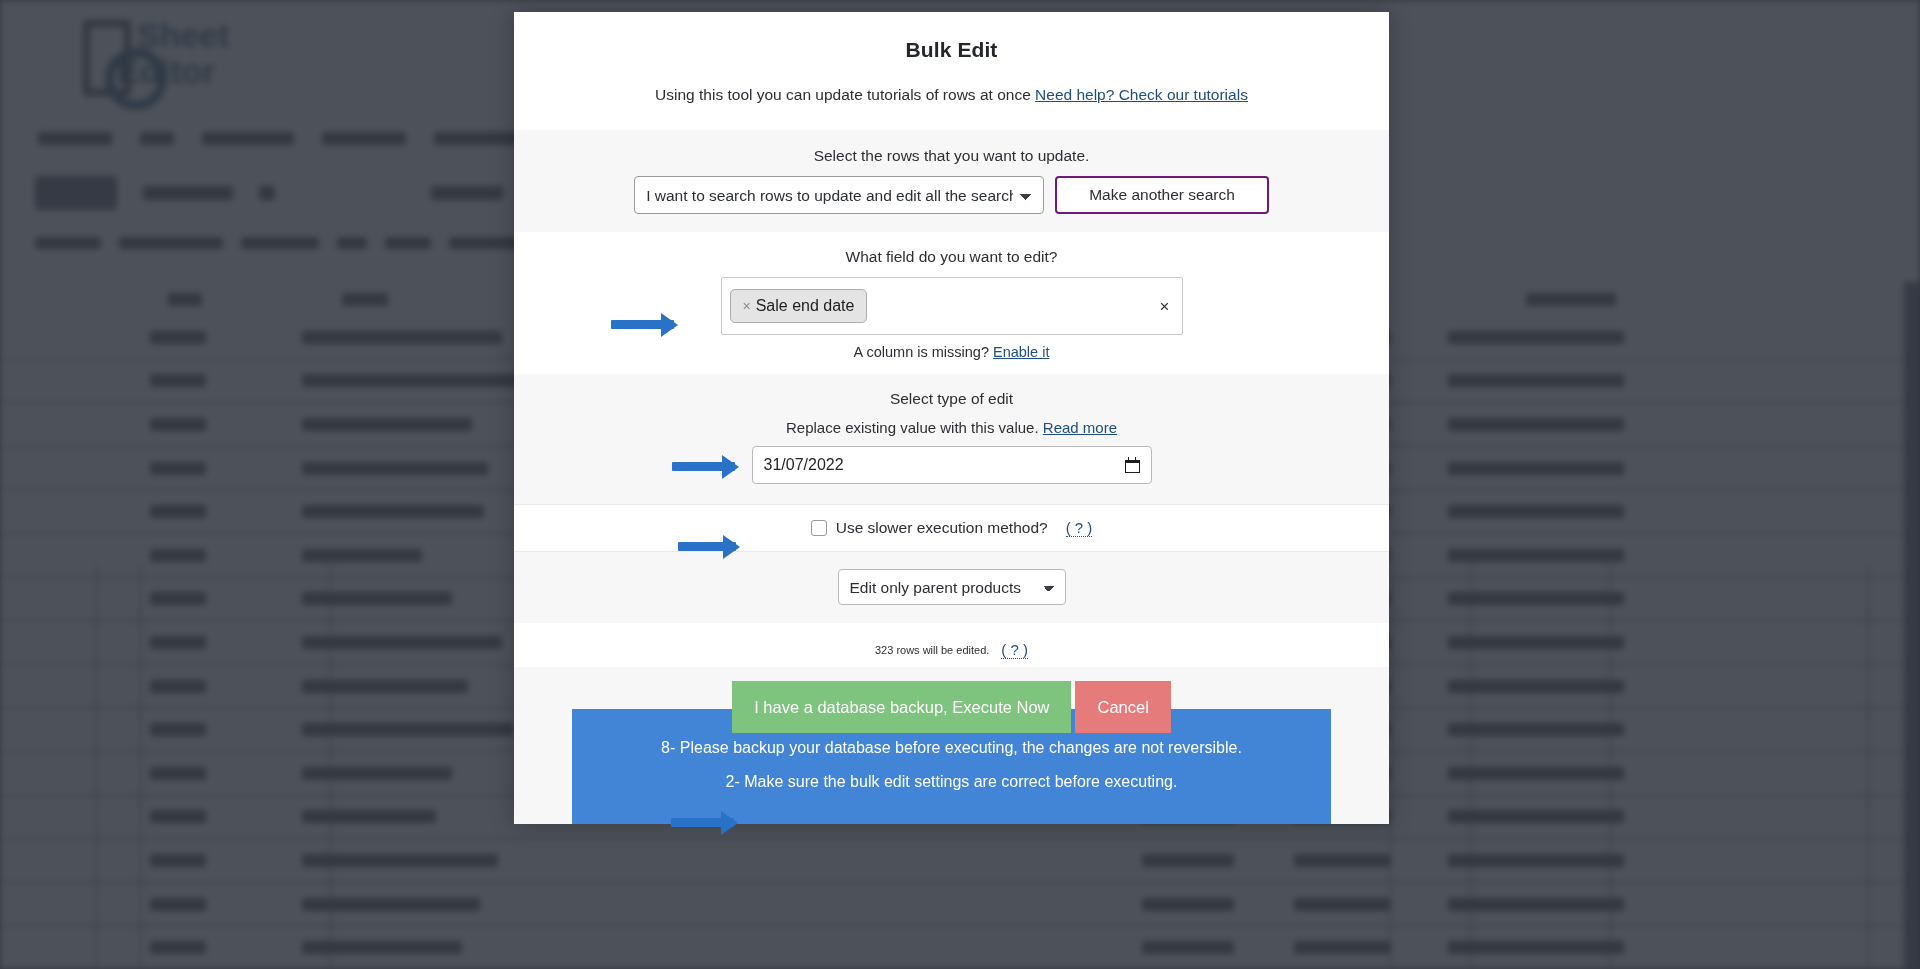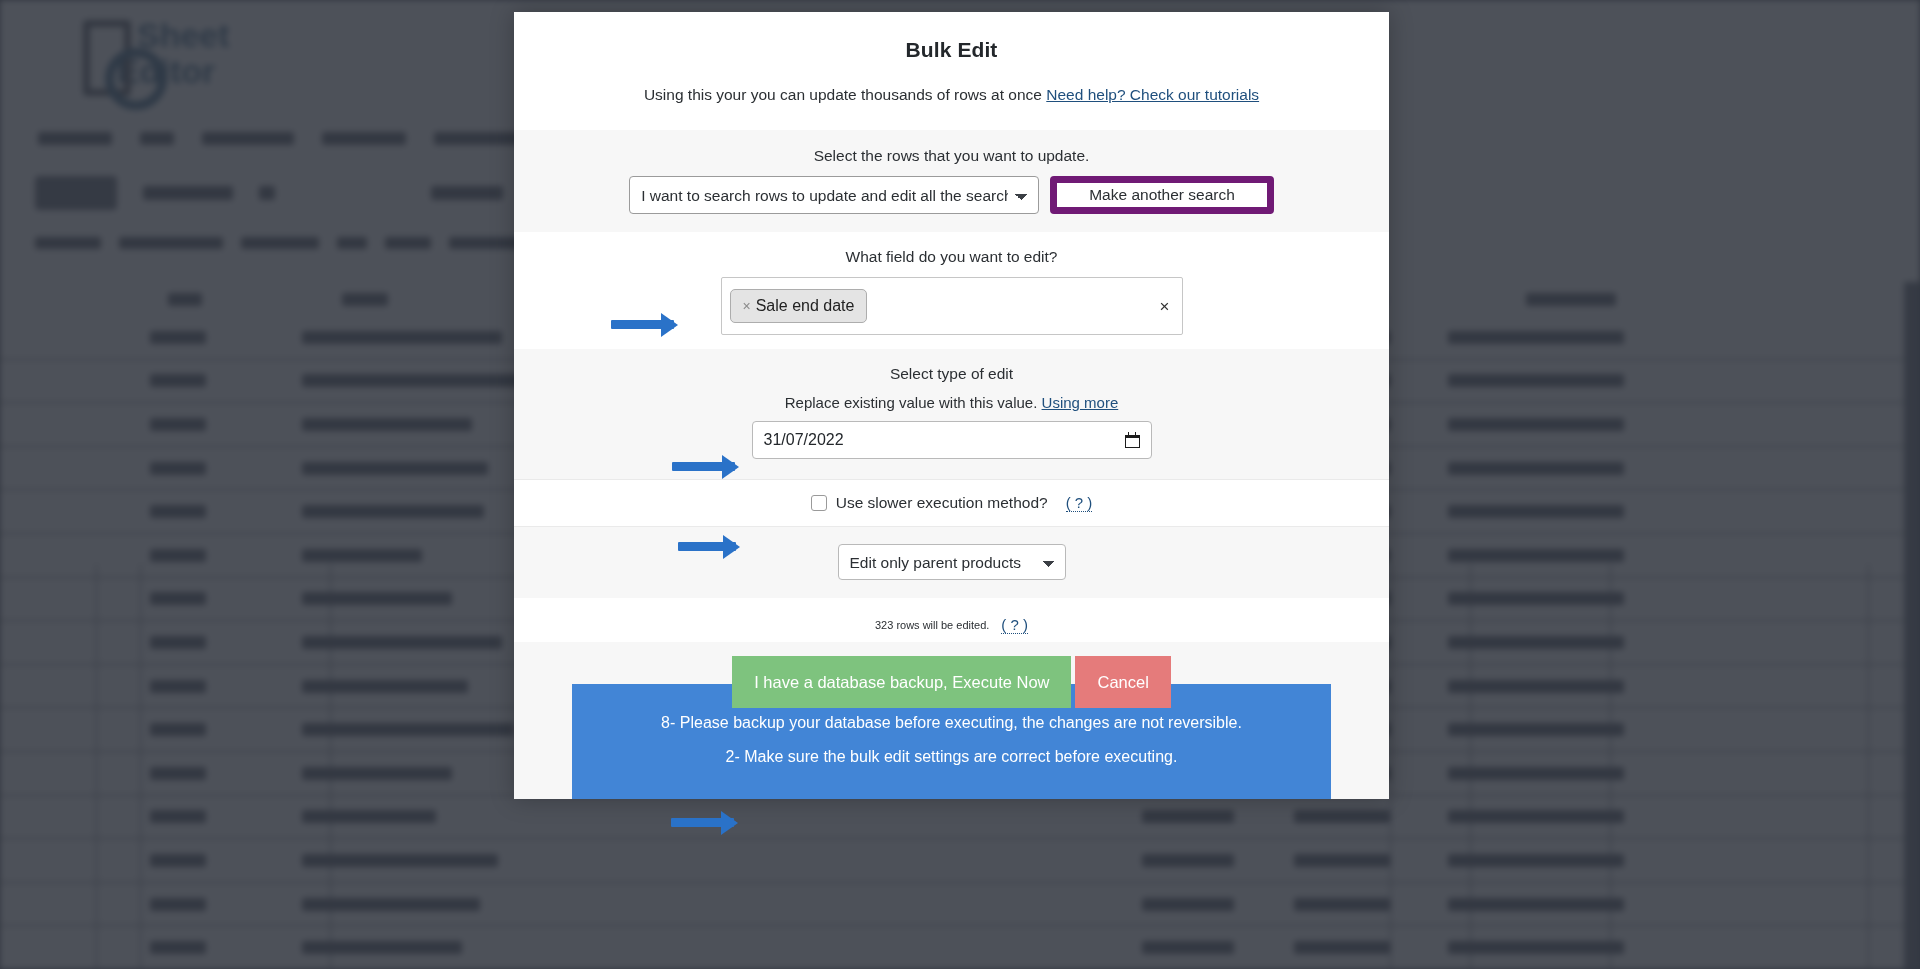--- a/index.html
+++ b/index.html
@@ -81,21 +81,21 @@
       linear-gradient(135deg,#3b3f45 50%,transparent 50%);
     background-position:calc(100% - 17px) 17px, calc(100% - 11px) 17px;
     background-size:6px 6px,6px 6px;
     background-repeat:no-repeat;
     box-sizing:border-box;
   }
   #rows-select{width:410px;text-overflow:clip;}
   #edit-type-select{width:330px;}
   .btn-outline{
     height:38px;padding:0 32px;font-size:15.5px;color:#2b2f33;
-    background:#fff;border:7px solid #701a75;border-radius:4px;cursor:pointer;
+    background:#fff;border:2px solid #701a75;border-radius:4px;cursor:pointer;
     font-family:"Liberation Sans",sans-serif;
   }
   .parent-select{
     width:228px;height:36px;border:1px solid #b9b9b9;border-radius:4px;background:#fff;
     font-size:15.5px;color:#2b2f33;padding:0 28px 0 11px;
     -webkit-appearance:none;appearance:none;
     background-image:
       linear-gradient(45deg,transparent 50%,#3b3f45 50%),
       linear-gradient(135deg,#3b3f45 50%,transparent 50%);
     background-position:calc(100% - 16px) 16px, calc(100% - 10px) 16px;
@@ -327,21 +327,21 @@
   </div>
   <div class="bg-scroll"></div>
 </div>
 <div id="backdrop-tint"></div>
 
 <div id="modal">
 
   <div class="modal-head">
     <div class="modal-title">Bulk Edit</div>
     <div class="modal-sub">
-      <span>Using this your you can update thousands of rows at once</span>
+      <span>Using this tool you can update tutorials of rows at once</span>
       <a class="lnk" href="#">Need help? Check our tutorials</a>
     </div>
   </div>
 
   <div class="sect gray" style="margin-top:20px;padding-top:17px;padding-bottom:18px;">
     <div class="sect-label">Select the rows that you want to update.</div>
     <div class="row-center">
       <select id="rows-select" class="styled">
         <option>I want to search rows to update and edit all the search resul</option>
       </select>
@@ -353,27 +353,31 @@
     <div class="sect-label">What field do you want to edit?</div>
     <div class="row-center">
       <div class="token-field">
         <span class="token">
           <span class="x">×</span>
           <span>Sale end date</span>
         </span>
         <span class="token-clear">×</span>
       </div>
     </div>
+    <div class="hint">
+      <span>A column is missing?</span>
+      <a class="lnk" href="#">Enable it</a>
+    </div>
   </div>
 
   <div class="sect gray" style="padding-top:16px;padding-bottom:20px;">
     <div class="sect-label">Select type of edit</div>
     <div class="helper">
       <span>Replace existing value with this value.</span>
-      <a class="lnk" href="#">Using more</a>
+      <a class="lnk" href="#">Read more</a>
     </div>
     <div class="row-center">
       <div class="date-input">
         <span>31/07/2022</span>
         <span class="cal-ico">
           <i class="bd"></i>
             <i class="top"></i>
             <i class="p1"></i>
             <i class="p2"></i>
         </span>

